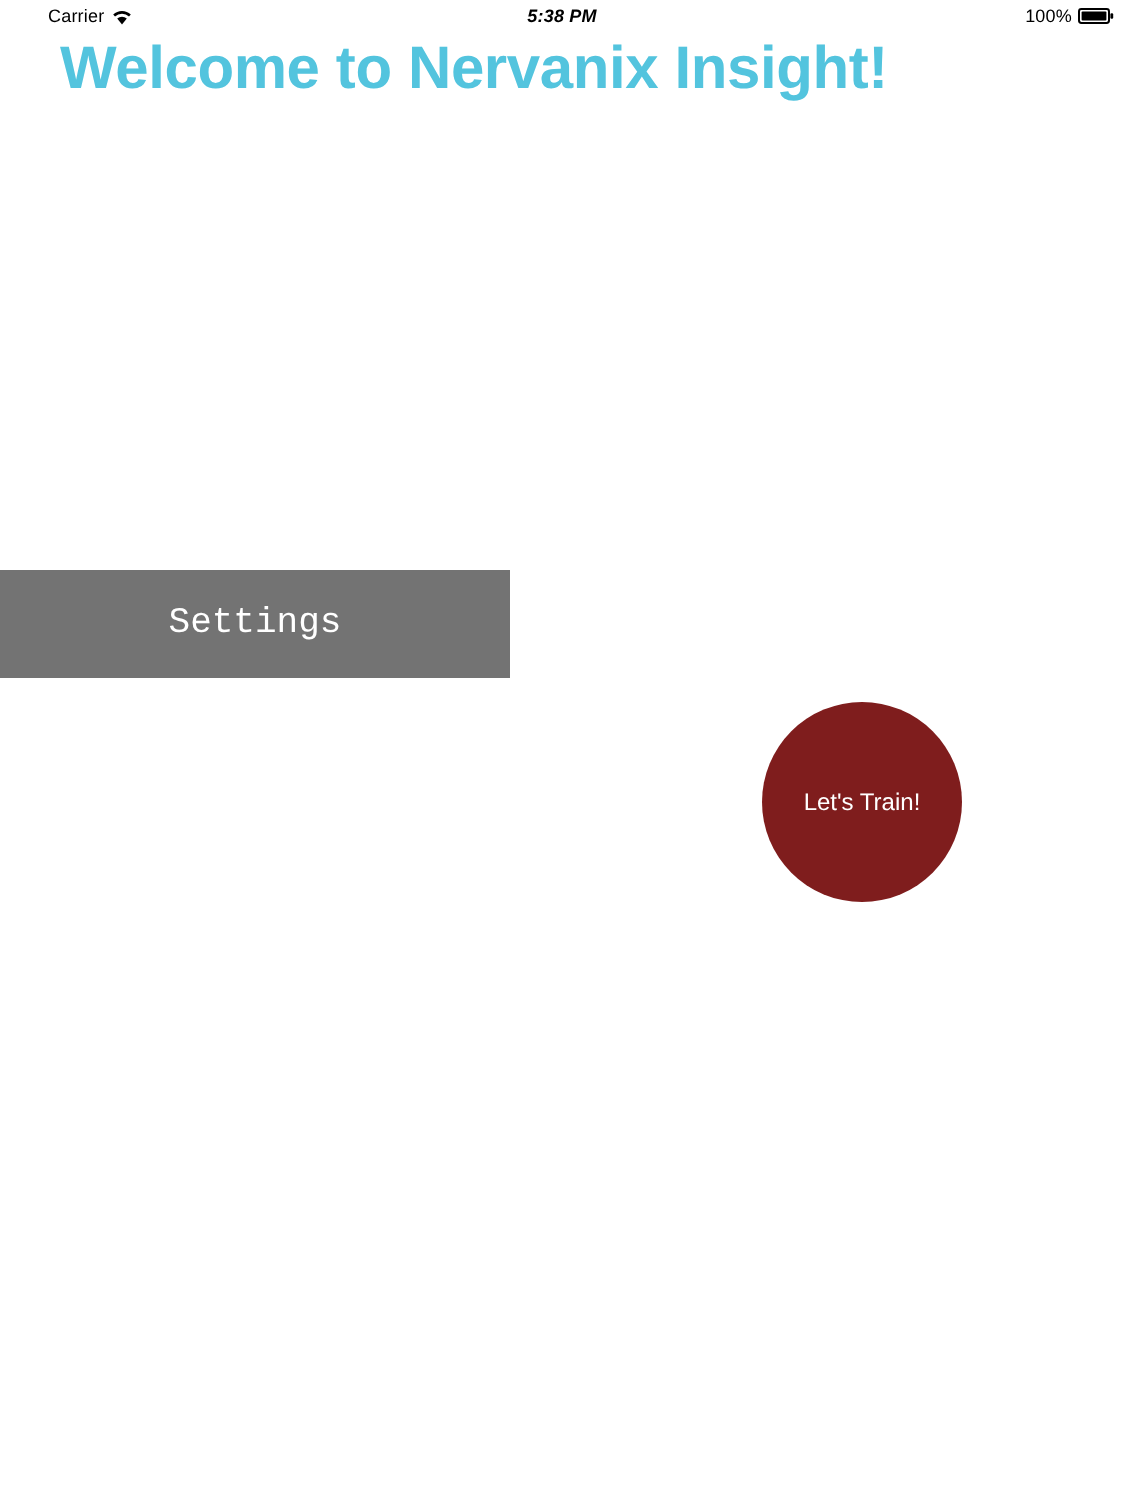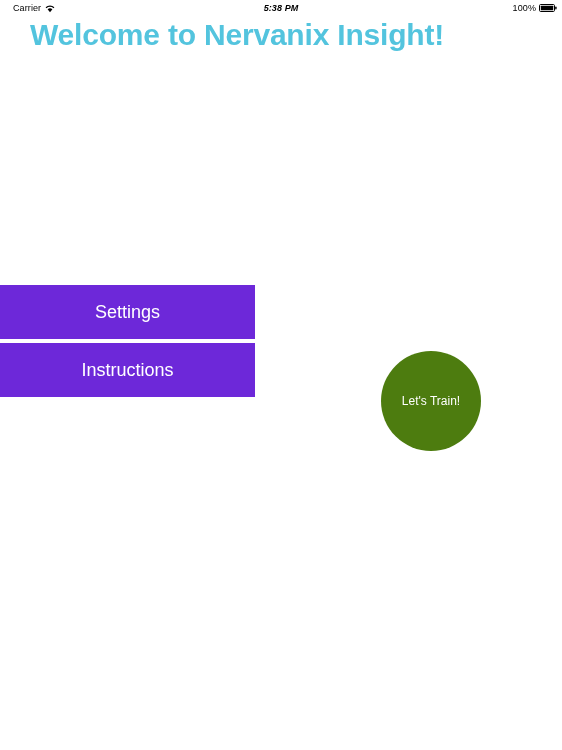--- a/index.html
+++ b/index.html
@@ -25,21 +25,21 @@
     width: 562px;
     height: 16px;
     display: flex;
     align-items: center;
     font-size: 9px;
     color: #000000;
     letter-spacing: 0.1px;
   }
   .status-left {
     position: absolute;
-    left: 13px;
+    left: 24px;
     display: flex;
     align-items: center;
     gap: 4px;
     justify-content: center;
   }
   .status-center {
     position: absolute;
     left: 0;
     width: 562px;
     text-align: center;
@@ -89,42 +89,42 @@
     left: 0px;
     top: 285px;
     width: 255px;
     display: flex;
     flex-direction: column;
     gap: 4px;
   }
   .menu-button {
     width: 255px;
     height: 54px;
-    background: #6d28d9;
+    background: #737373;
     color: #ffffff;
     font-size: 18px;
     display: flex;
     align-items: center;
     justify-content: center;
     border: none;
     box-sizing: border-box;
-    font-family: Liberation Sans, sans-serif;
+    font-family: Liberation Mono, monospace;
     cursor: pointer;
     user-select: none;
   }
 
   
   .train-button {
     position: absolute;
     left: 381px;
     top: 351px;
     width: 100px;
     height: 100px;
     border-radius: 50%;
-    background: #4d7c0f;
+    background: #7f1d1d;
     color: #ffffff;
     font-size: 12px;
     display: flex;
     align-items: center;
     justify-content: center;
     border: none;
     font-family: "Liberation Sans", sans-serif;
     cursor: pointer;
     user-select: none;
   }
@@ -154,16 +154,15 @@
         <rect x="16.2" y="2.6" width="1.4" height="2.8" rx="0.6" ry="0.6" fill="#000000"></rect>
       </svg>
     </span>
   </div>
 </div>
 
 <div class="page-title">Welcome to Nervanix Insight!</div>
 
 <div class="menu-stack">
   <button class="menu-button">Settings</button>
-  <button class="menu-button">Instructions</button>
 </div>
 
 <button class="train-button">Let's Train!</button>
 
 </body></html>

